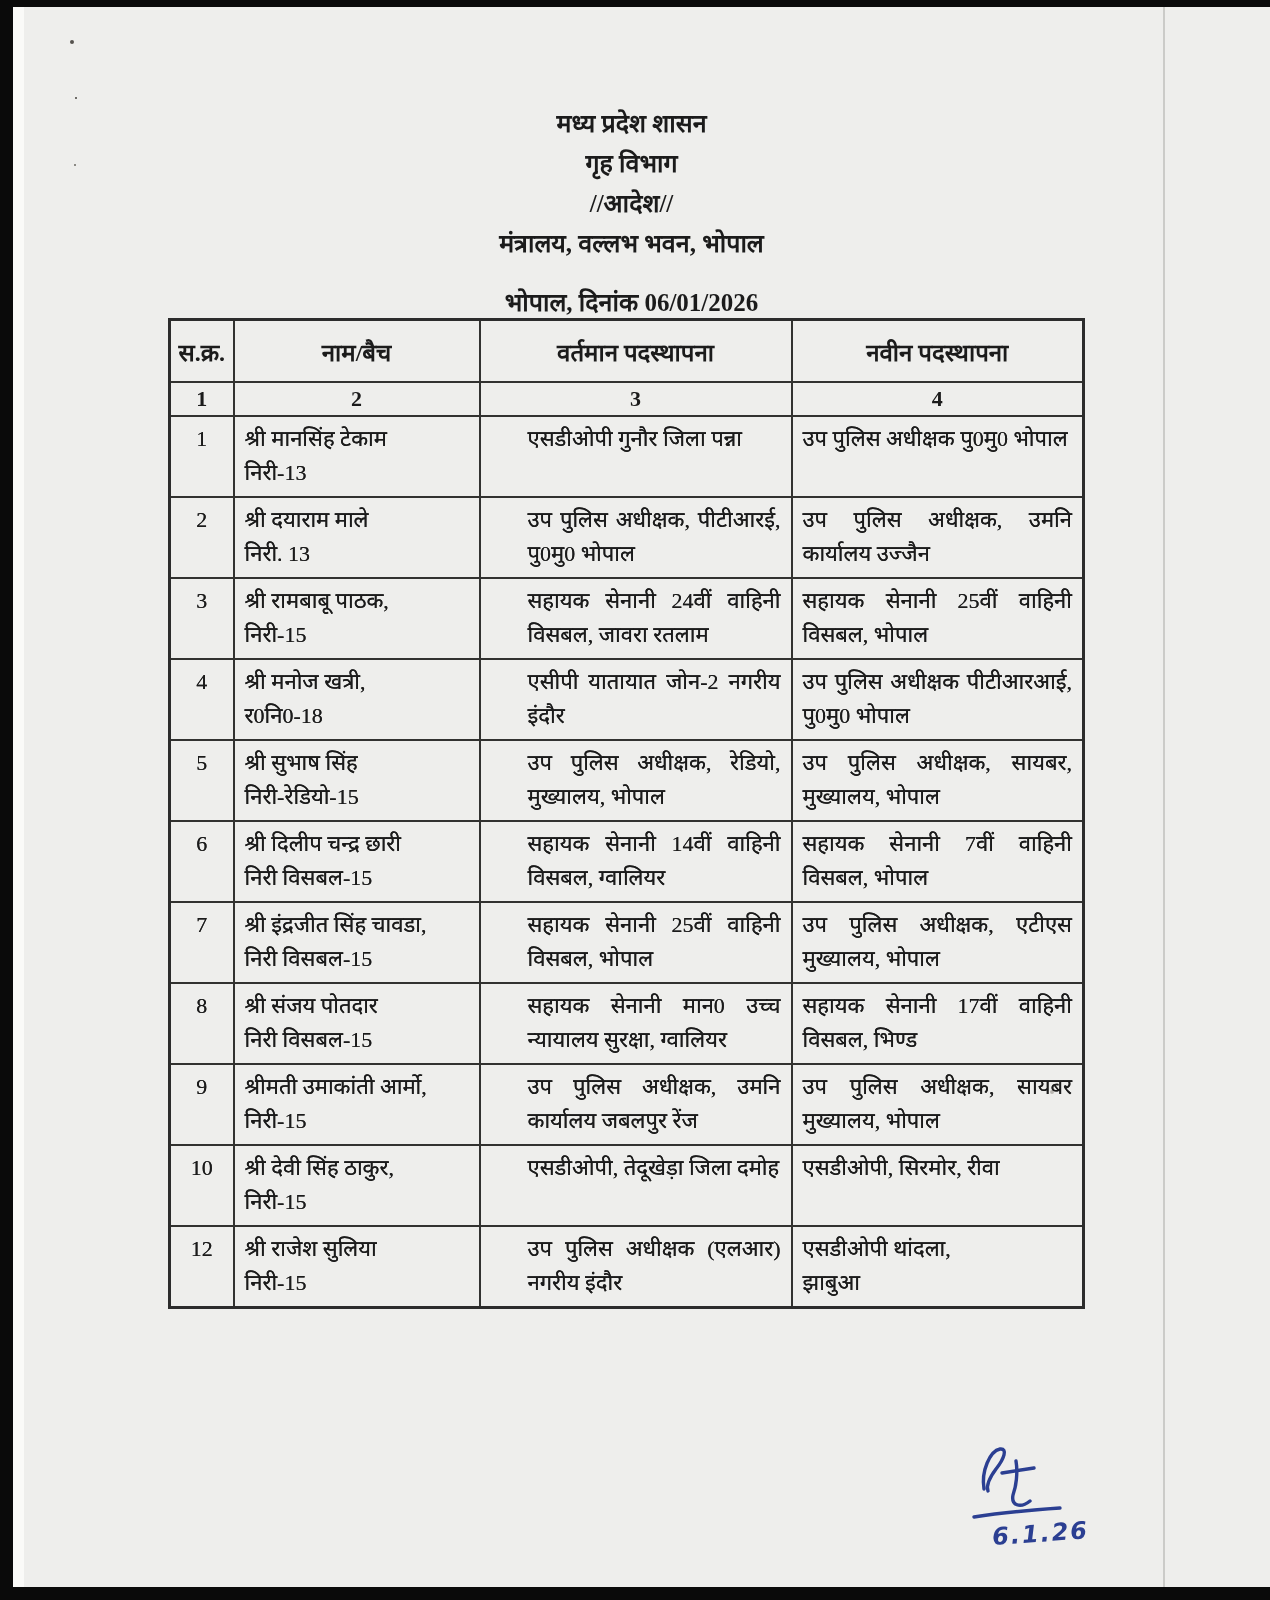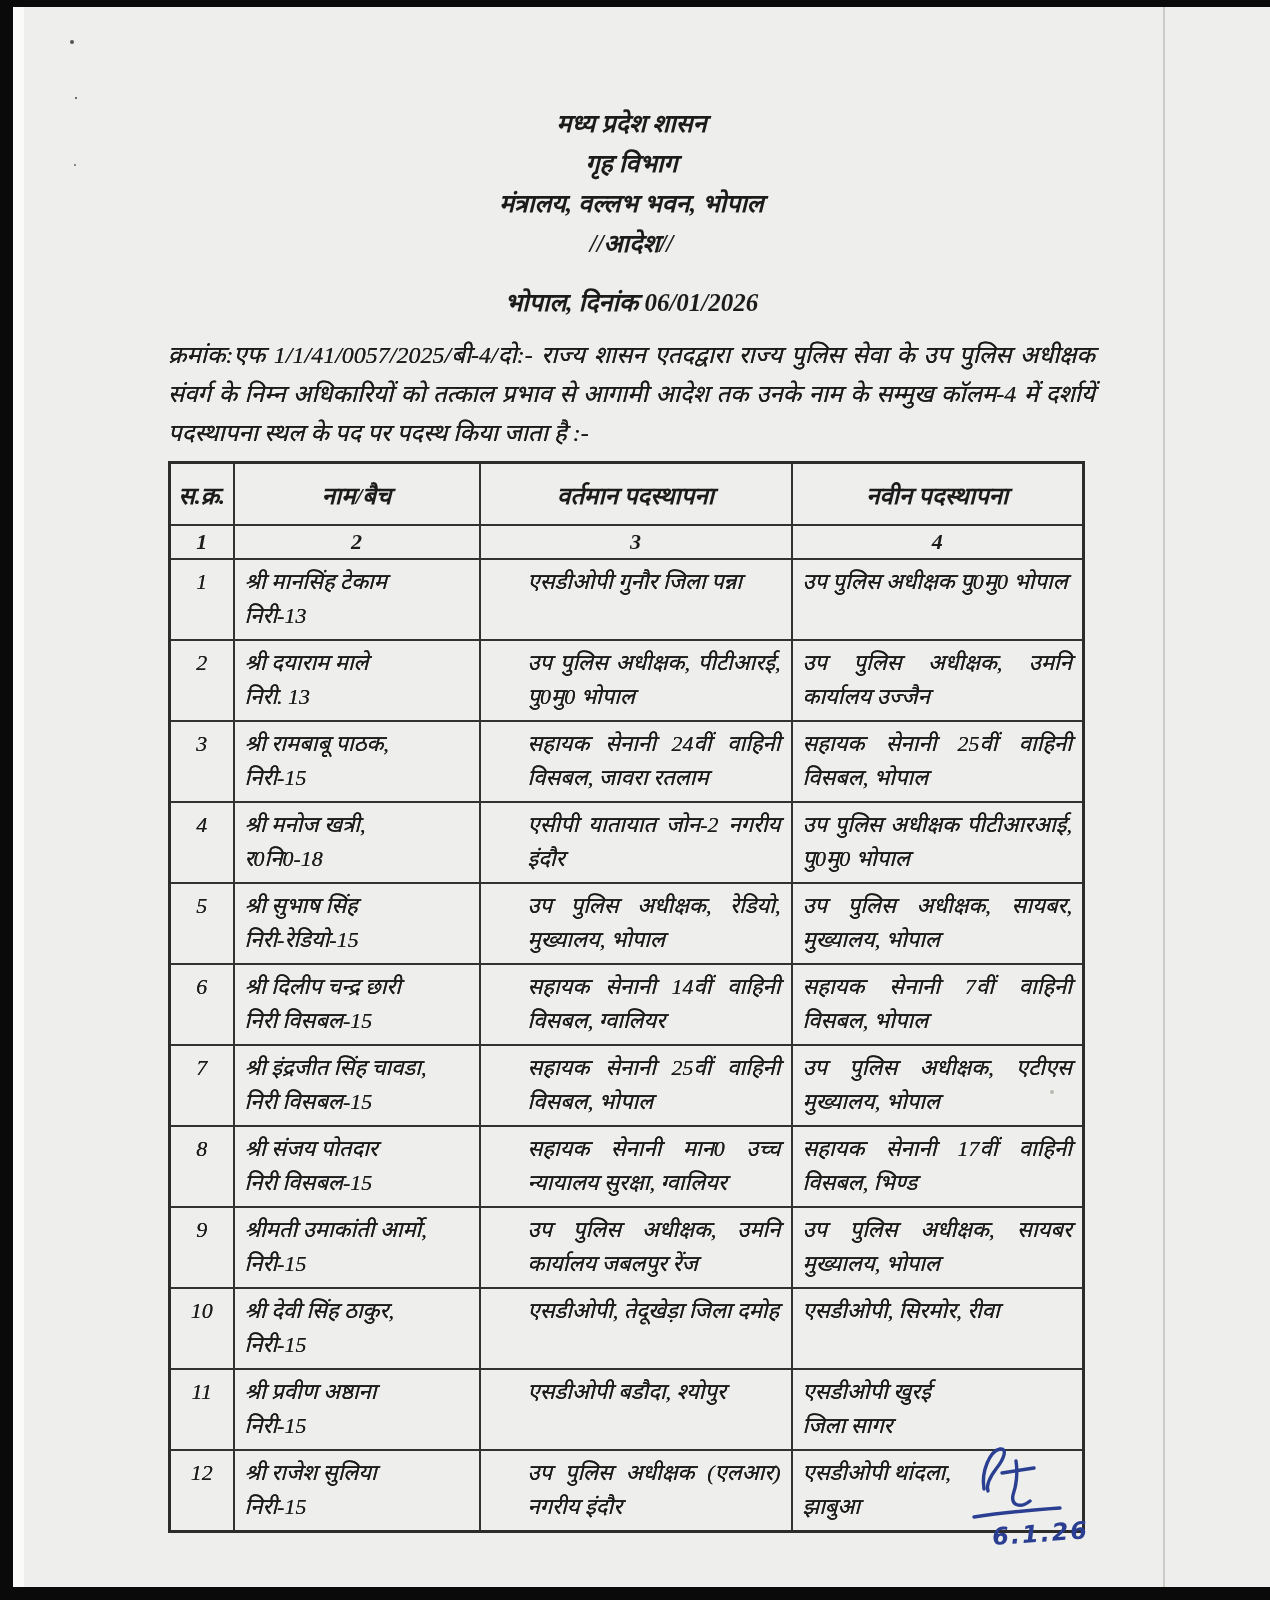--- a/index.html
+++ b/index.html
@@ -11,21 +11,21 @@
   }
   
   .edge-left { position:absolute; left:0; top:0; width:13px; height:1600px; background:#0a0a0a; z-index:4; }
   .edge-left-light { position:absolute; left:13px; top:0; width:11px; height:1600px; background:#fafaf8; z-index:3; }
   .edge-top { position:absolute; left:0; top:0; width:1270px; height:7px; background:#0a0a0a; z-index:4; }
   .edge-bottom { position:absolute; left:0; bottom:0; width:1270px; height:13px; background:#0a0a0a; z-index:4; }
   .fold-line { position:absolute; left:1163px; top:0; width:2px; height:1600px; background:rgba(175,175,172,.55); z-index:1; }
   .specks { position:absolute; left:70px; top:40px; width:4px; height:4px; border-radius:50%; background:#55524e;
             box-shadow: 4px 56px 0 -1px #45423e, 3px 123px 0 -1px #6a6762, 980px 1050px 0 0 #b9b6b1; }
 
-  .content { position:absolute; left:168px; top:104px; width:927px; z-index:2;font-style:italic; }
+  .content { position:absolute; left:168px; top:104px; width:927px; z-index:2; }
 
   .doc-header { text-align:center; font-weight:700; font-size:25px; line-height:40px; }
   .date-line  { text-align:center; font-weight:700; font-size:25px; margin-top:20px; }
 
   .intro {
     margin:18px 0 8px 0; font-size:24px; line-height:39px;
     text-align:justify; text-shadow:0 0 .5px #2a2a2a;
   }
 
   table.transfer-table {
@@ -70,27 +70,26 @@
   <div class="edge-left-light"></div>
   <div class="edge-bottom"></div>
   <div class="fold-line"></div>
   <div class="specks"></div>
 
   <div class="content">
 
     <div class="doc-header">
       <div>मध्य प्रदेश शासन</div>
       <div>गृह विभाग</div>
+      <div>//आदेश//</div>
       <div>मंत्रालय, वल्लभ भवन, भोपाल</div>
-      <div>//आदेश//</div>
     </div>
 
     <div class="date-line">भोपाल, दिनांक 06/01/2026</div>
 
-    <p class="intro">क्रमांक:एफ 1/1/41/0057/2025/बी-4/दो:- राज्य शासन एतदद्वारा राज्य पुलिस सेवा के उप पुलिस अधीक्षक संवर्ग के निम्न अधिकारियों को तत्काल प्रभाव से आगामी आदेश तक उनके नाम के सम्मुख कॉलम-4 में दर्शायें पदस्थापना स्थल के पद पर पदस्थ किया जाता है :-</p>
 
     <table class="transfer-table">
       <colgroup>
         <col class="col-sno">
           <col class="col-name">
           <col class="col-cur">
           <col class="col-new">
       </colgroup>
       <thead>
         <tr class="head-row">
@@ -171,28 +170,20 @@
     <td class="c-new">उप पुलिस अधीक्षक, सायबर मुख्यालय, भोपाल</td>
   </tr>
           <tr>
     <td class="c-sno">10</td>
     <td class="c-name">श्री देवी सिंह ठाकुर,
 निरी-15</td>
     <td class="c-cur">एसडीओपी, तेदूखेड़ा जिला दमोह</td>
     <td class="c-new">एसडीओपी, सिरमोर, रीवा</td>
   </tr>
           <tr>
-    <td class="c-sno">11</td>
-    <td class="c-name">श्री प्रवीण अष्ठाना
-निरी-15</td>
-    <td class="c-cur">एसडीओपी बडौदा, श्योपुर</td>
-    <td class="c-new">एसडीओपी खुरई
-जिला सागर</td>
-  </tr>
-          <tr>
     <td class="c-sno">12</td>
     <td class="c-name">श्री राजेश सुलिया
 निरी-15</td>
     <td class="c-cur">उप पुलिस अधीक्षक (एलआर) नगरीय इंदौर</td>
     <td class="c-new">एसडीओपी थांदला,
 झाबुआ</td>
   </tr>
         </tbody>
     </table>
   </div>

